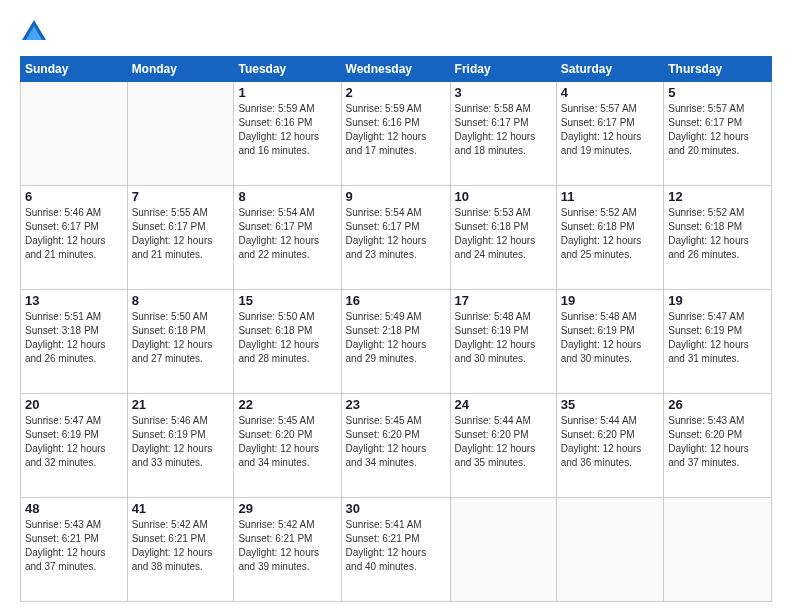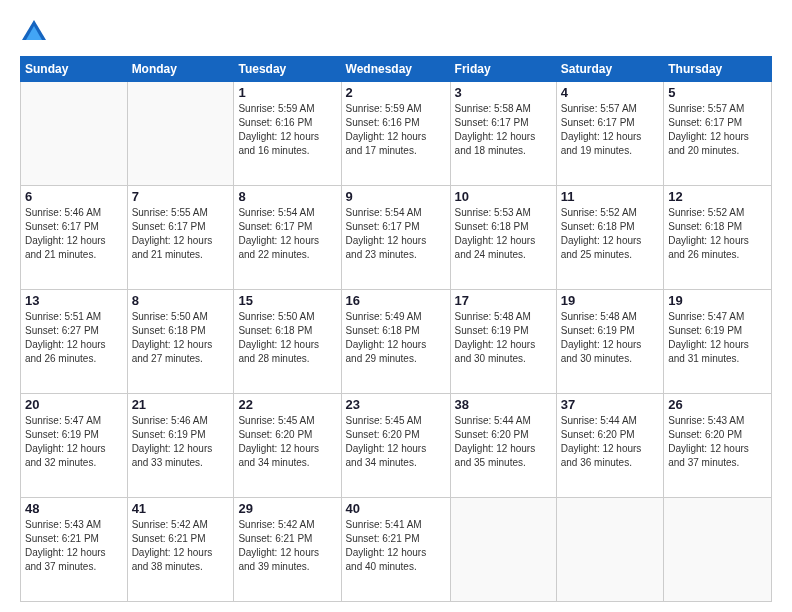--- a/index.html
+++ b/index.html
@@ -210,39 +210,39 @@
             <span class="day-num">12</span>
             <div class="day-info">Sunrise: 5:52 AM
 Sunset: 6:18 PM
 Daylight: 12 hours and 26 minutes.</div>
           </td>
         </tr>
         <tr>
           <td>
             <span class="day-num">13</span>
             <div class="day-info">Sunrise: 5:51 AM
-Sunset: 6:27 PM
+Sunset: 3:18 PM
 Daylight: 12 hours and 26 minutes.</div>
           </td>
           <td>
             <span class="day-num">8</span>
             <div class="day-info">Sunrise: 5:50 AM
 Sunset: 6:18 PM
 Daylight: 12 hours and 27 minutes.</div>
           </td>
           <td>
             <span class="day-num">15</span>
             <div class="day-info">Sunrise: 5:50 AM
 Sunset: 6:18 PM
 Daylight: 12 hours and 28 minutes.</div>
           </td>
           <td>
             <span class="day-num">16</span>
             <div class="day-info">Sunrise: 5:49 AM
-Sunset: 6:18 PM
+Sunset: 2:18 PM
 Daylight: 12 hours and 29 minutes.</div>
           </td>
           <td>
             <span class="day-num">17</span>
             <div class="day-info">Sunrise: 5:48 AM
 Sunset: 6:19 PM
 Daylight: 12 hours and 30 minutes.</div>
           </td>
           <td>
             <span class="day-num">19</span>
@@ -276,27 +276,27 @@
 Sunset: 6:20 PM
 Daylight: 12 hours and 34 minutes.</div>
           </td>
           <td>
             <span class="day-num">23</span>
             <div class="day-info">Sunrise: 5:45 AM
 Sunset: 6:20 PM
 Daylight: 12 hours and 34 minutes.</div>
           </td>
           <td>
-            <span class="day-num">38</span>
+            <span class="day-num">24</span>
             <div class="day-info">Sunrise: 5:44 AM
 Sunset: 6:20 PM
 Daylight: 12 hours and 35 minutes.</div>
           </td>
           <td>
-            <span class="day-num">37</span>
+            <span class="day-num">35</span>
             <div class="day-info">Sunrise: 5:44 AM
 Sunset: 6:20 PM
 Daylight: 12 hours and 36 minutes.</div>
           </td>
           <td>
             <span class="day-num">26</span>
             <div class="day-info">Sunrise: 5:43 AM
 Sunset: 6:20 PM
 Daylight: 12 hours and 37 minutes.</div>
           </td>
@@ -314,21 +314,21 @@
 Sunset: 6:21 PM
 Daylight: 12 hours and 38 minutes.</div>
           </td>
           <td>
             <span class="day-num">29</span>
             <div class="day-info">Sunrise: 5:42 AM
 Sunset: 6:21 PM
 Daylight: 12 hours and 39 minutes.</div>
           </td>
           <td>
-            <span class="day-num">40</span>
+            <span class="day-num">30</span>
             <div class="day-info">Sunrise: 5:41 AM
 Sunset: 6:21 PM
 Daylight: 12 hours and 40 minutes.</div>
           </td>
           <td class="empty"></td>
           <td class="empty"></td>
           <td class="empty"></td>
         </tr>
       </tbody>
   </table>

